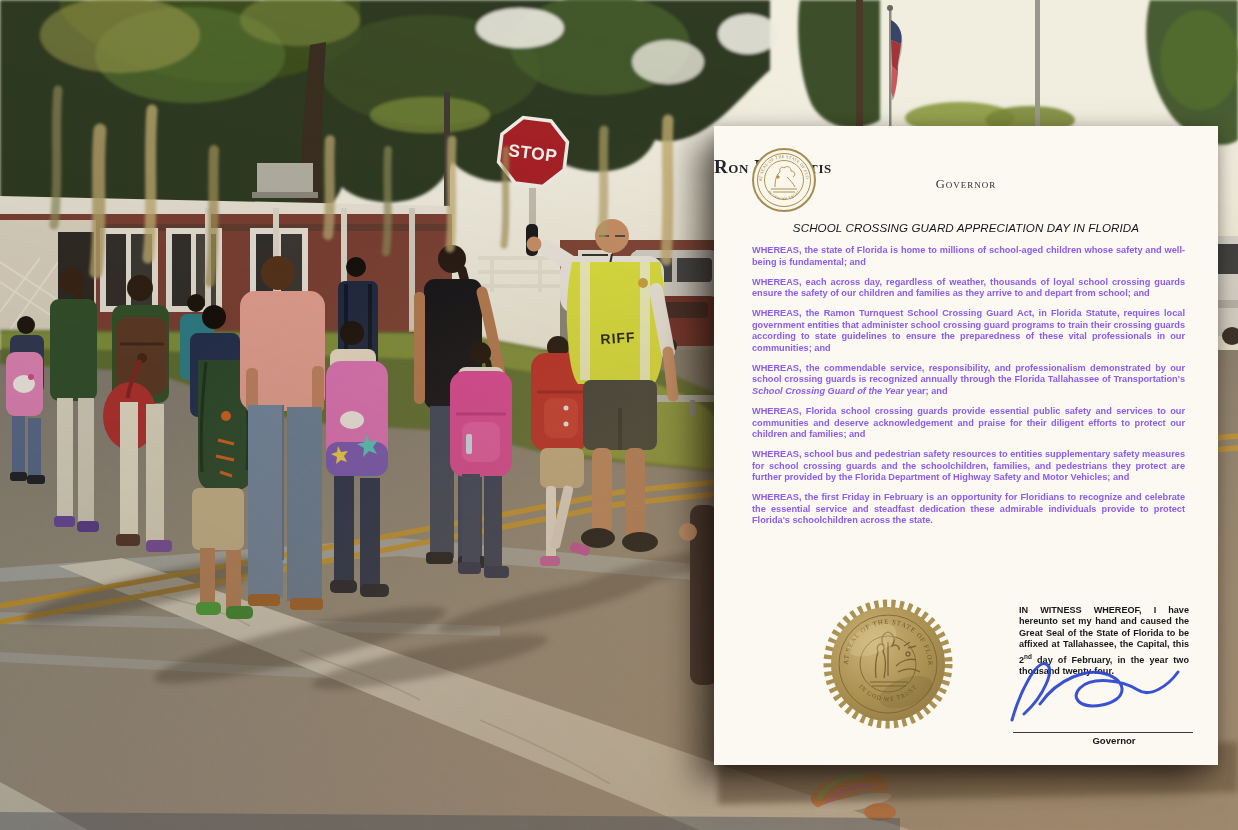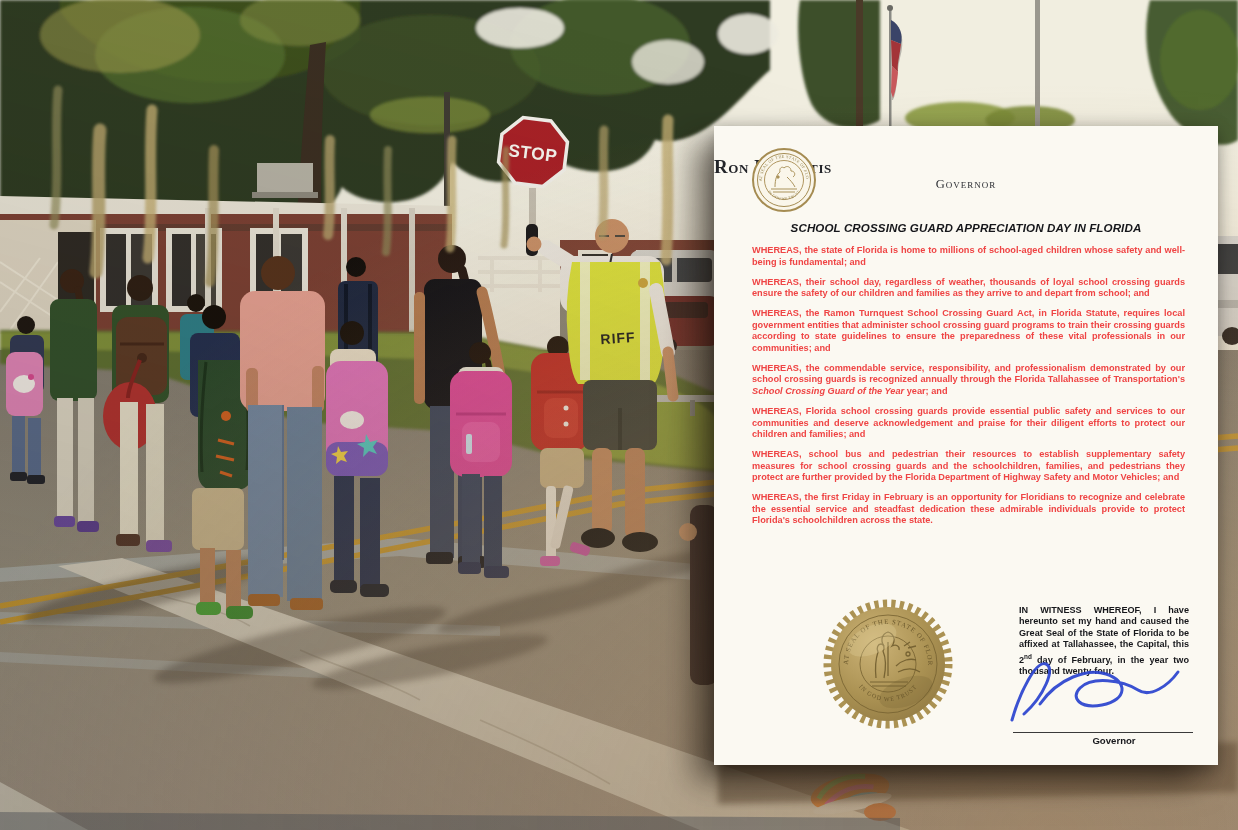--- a/index.html
+++ b/index.html
@@ -7,23 +7,23 @@
          font-family:"Liberation Sans",sans-serif;}
   svg.photo{position:absolute;left:0;top:0;}
 
   
   .doc{position:absolute;left:714px;top:126px;width:504px;height:639px;background:#fbf9f2;
        box-shadow:-20px 16px 30px rgba(22,15,8,.55), 0 6px 16px rgba(0,0,0,.35);}
   .gov-name{margin:0;padding-top:31px;text-align:left;font-family:"Liberation Serif",serif;
             font-weight:bold;font-variant:small-caps;font-size:19px;letter-spacing:.6px;color:#23252a;line-height:1.05;}
   .gov-role{margin:0;text-align:center;font-family:"Liberation Serif",serif;font-variant:small-caps;
             font-size:12.5px;letter-spacing:1px;color:#2a2c31;}
-  .doc-title{position:absolute;top:95px;left:0;right:0;text-align:center;font-weight:bold;font-style:italic;
+  .doc-title{position:absolute;top:95px;left:0;right:0;text-align:center;font-weight:normal;font-style:italic;
              font-size:11.6px;letter-spacing:.1px;color:#16171b;}
-  .doc-body{position:absolute;top:119px;left:38px;width:433px;color:#ef4444;}
+  .doc-body{position:absolute;top:119px;left:38px;width:433px;color:#8b5cf6;}
   .para{font-size:9.2px;font-weight:bold;line-height:11.55px;text-align:justify;margin:0 0 8.5px 0;}
   .it{font-style:italic;}
   .header-seal{position:absolute;left:37px;top:21px;width:66px;height:66px;}
   .gold-seal{position:absolute;left:106px;top:470px;width:136px;height:136px;}
   .witness{position:absolute;left:305px;top:479px;width:170px;font-size:9.1px;font-weight:bold;
            line-height:11.4px;text-align:justify;color:#16171b;}
   .witness sup{font-size:6.4px;}
   .sig-svg{position:absolute;left:286px;top:520px;width:198px;height:92px;}
   .sig-line{position:absolute;left:299px;top:606px;width:180px;border-top:1.6px solid #3a3a3a;height:0;}
   .sig-label{position:absolute;left:330px;top:609px;width:140px;text-align:center;font-size:9.6px;
@@ -432,25 +432,25 @@
     </g>
   </svg>
 
   <div class="gov-name">Ron DeSantis</div>
   <div class="gov-role">Governor</div>
 
   <div class="doc-title">SCHOOL CROSSING GUARD APPRECIATION DAY IN FLORIDA</div>
 
   <div class="doc-body">
         <p class="para"><span>WHEREAS, the state of Florida is home to millions of school-aged children whose safety and well-being is fundamental; and</span></p>
-        <p class="para"><span>WHEREAS, their school day, regardless of weather, thousands of loyal school crossing guards ensure the safety of our children and families as they arrive to and depart from school; and</span></p>
+        <p class="para"><span>WHEREAS, each across day, regardless of weather, thousands of loyal school crossing guards ensure the safety of our children and families as they arrive to and depart from school; and</span></p>
         <p class="para"><span>WHEREAS, the Ramon Turnquest School Crossing Guard Act, in Florida Statute, requires local government entities that administer school crossing guard programs to train their crossing guards according to state guidelines to ensure the preparedness of these vital professionals in our communities; and</span></p>
         <p class="para"><span>WHEREAS, the commendable service, responsibility, and professionalism demonstrated by our school crossing guards is recognized annually through the Florida Tallahassee of Transportation's </span><span class="it">School Crossing Guard of the Year</span><span> year; and</span></p>
         <p class="para"><span>WHEREAS, Florida school crossing guards provide essential public safety and services to our communities and deserve acknowledgement and praise for their diligent efforts to protect our children and families; and</span></p>
-        <p class="para"><span>WHEREAS, school bus and pedestrian their resources to establish supplementary safety measures for school crossing guards and the schoolchildren, families, and pedestrians they protect are further provided by the Florida Department of Highway Safety and Motor Vehicles; and</span></p>
+        <p class="para"><span>WHEREAS, school bus and pedestrian safety resources to entities supplementary safety measures for school crossing guards and the schoolchildren, families, and pedestrians they protect are further provided by the Florida Department of Highway Safety and Motor Vehicles; and</span></p>
         <p class="para"><span>WHEREAS, the first Friday in February is an opportunity for Floridians to recognize and celebrate the essential service and steadfast dedication these admirable individuals provide to protect Florida's schoolchildren across the state.</span></p>
       </div>
 
   <svg class="gold-seal" viewBox="0 0 136 136">
     <defs>
       <radialGradient id="gGold" cx=".38" cy=".32" r=".85">
         <stop offset="0" stop-color="#cdb478"></stop>
             <stop offset=".55" stop-color="#ab9253"></stop>
             <stop offset="1" stop-color="#8c7540"></stop>
       </radialGradient>

